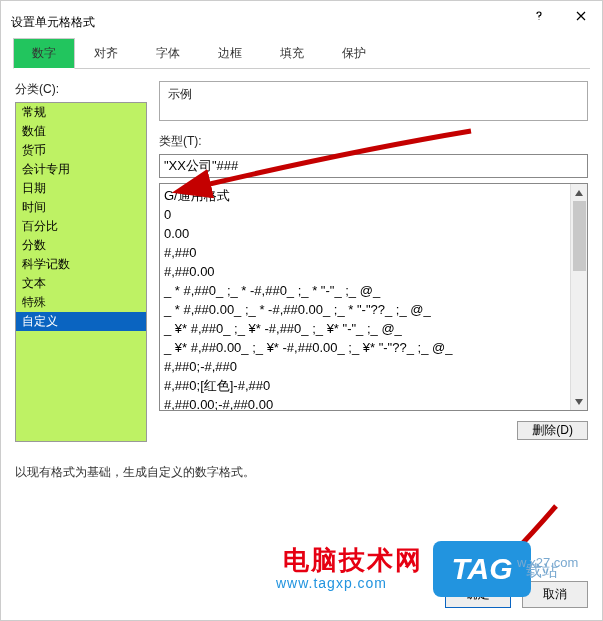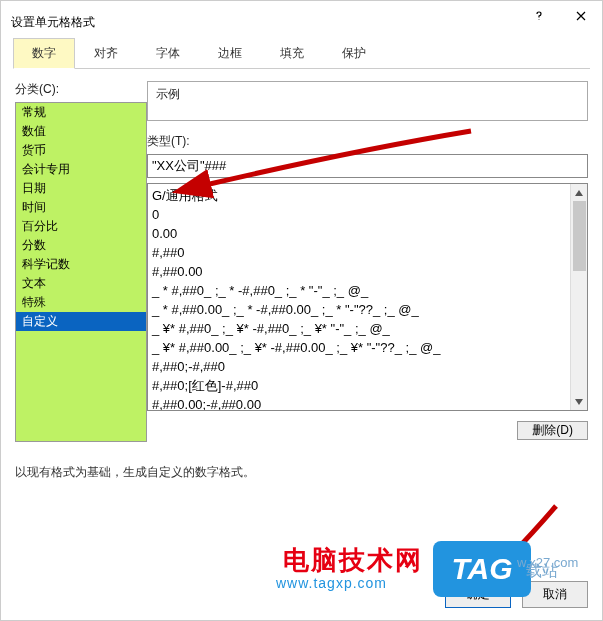--- a/index.html
+++ b/index.html
@@ -52,21 +52,21 @@
     border-bottom: none;
     cursor: default;
     color: #333;
     font-size: 12px;
     position: relative;
     top: 1px;
   }
   .tab.active {
     border: 1px solid #ccc;
     border-bottom: 1px solid #fff;
-    background: #fef9c3;
+    background: #22c55e;
   }
   .content {
     padding: 12px 14px 0 14px;
     position: relative;
   }
   .label { color: #222; font-size: 12px; margin-bottom: 4px; display: block; }
   .row { display: flex; }
   .category-col {
     width: 132px;
   }
@@ -82,20 +82,21 @@
     padding: 1px 6px;
     color: #000;
     line-height: 17px;
   }
   .category-list li.selected {
     background: #0a64c1;
     color: #fff;
   }
   .right-col {
     flex: 1;
+    margin-left: 12px;
   }
   .sample-box {
     border: 1px solid #aaa;
     height: 40px;
     padding: 4px 8px;
     margin-bottom: 12px;
     position: relative;
   }
   .sample-box .inner-label {
     font-size: 12px;

